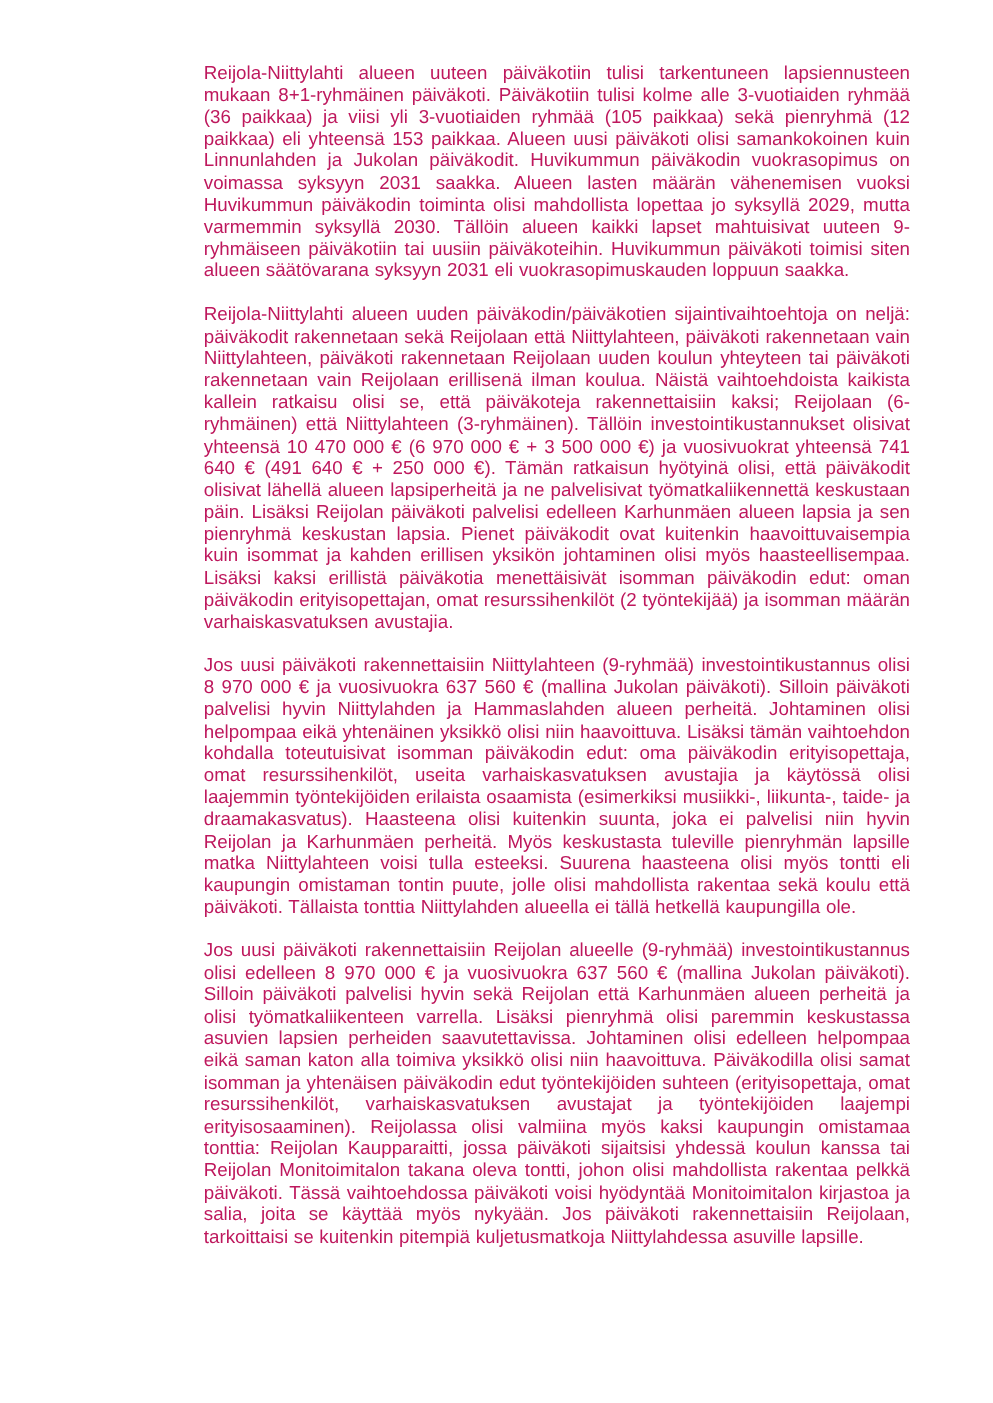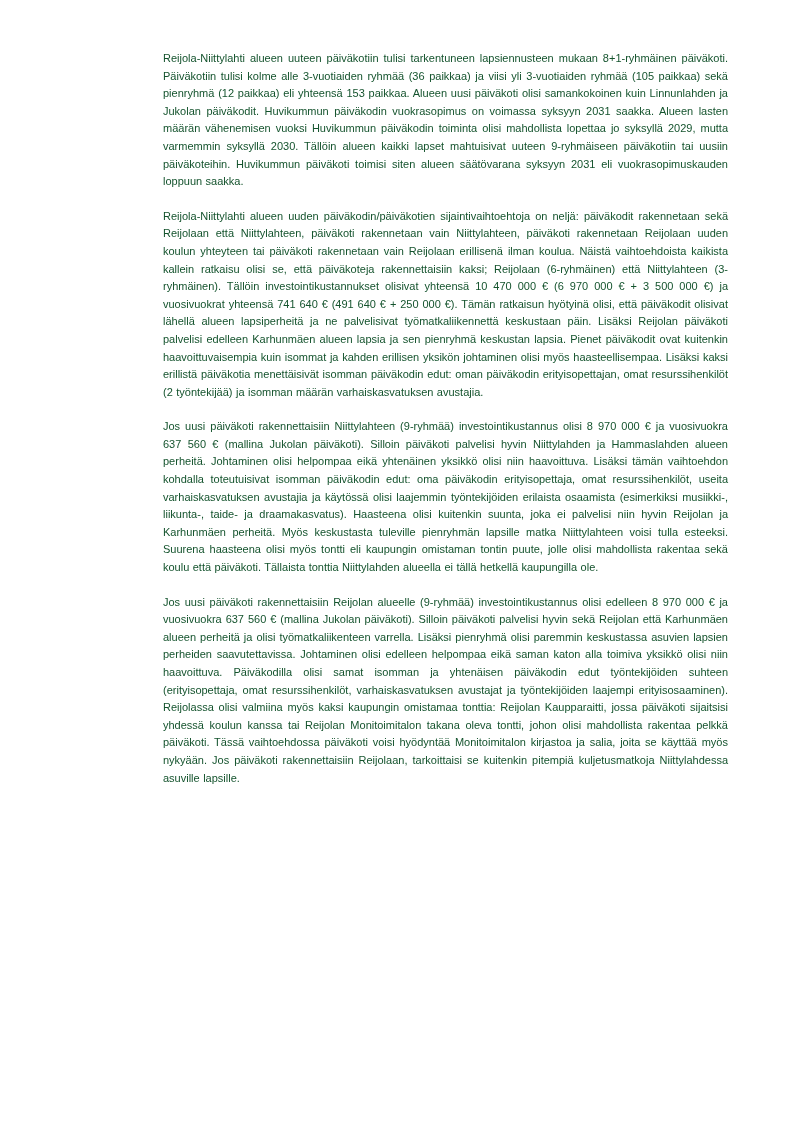--- a/index.html
+++ b/index.html
@@ -17,26 +17,26 @@
     position: relative;
     width: 794px;
     height: 1122px;
     box-sizing: border-box;
     padding: 50px 66px 0 163px;
   }
   .doc-body {
     width: 565px;
   }
   .para {
-    font-size: 11px;
+    font-size: 15px;
     line-height: 17.6px;
     text-align: justify;
     margin: 0 0 17px 0;
     word-spacing: 0.4px;
-    color: #14532d;
+    color: #be185d;
   }
   .para:last-child {
     margin-bottom: 0;
   }
 </style>
 </head>
 <body>
 
 <div class="page">
   <div class="doc-body">

